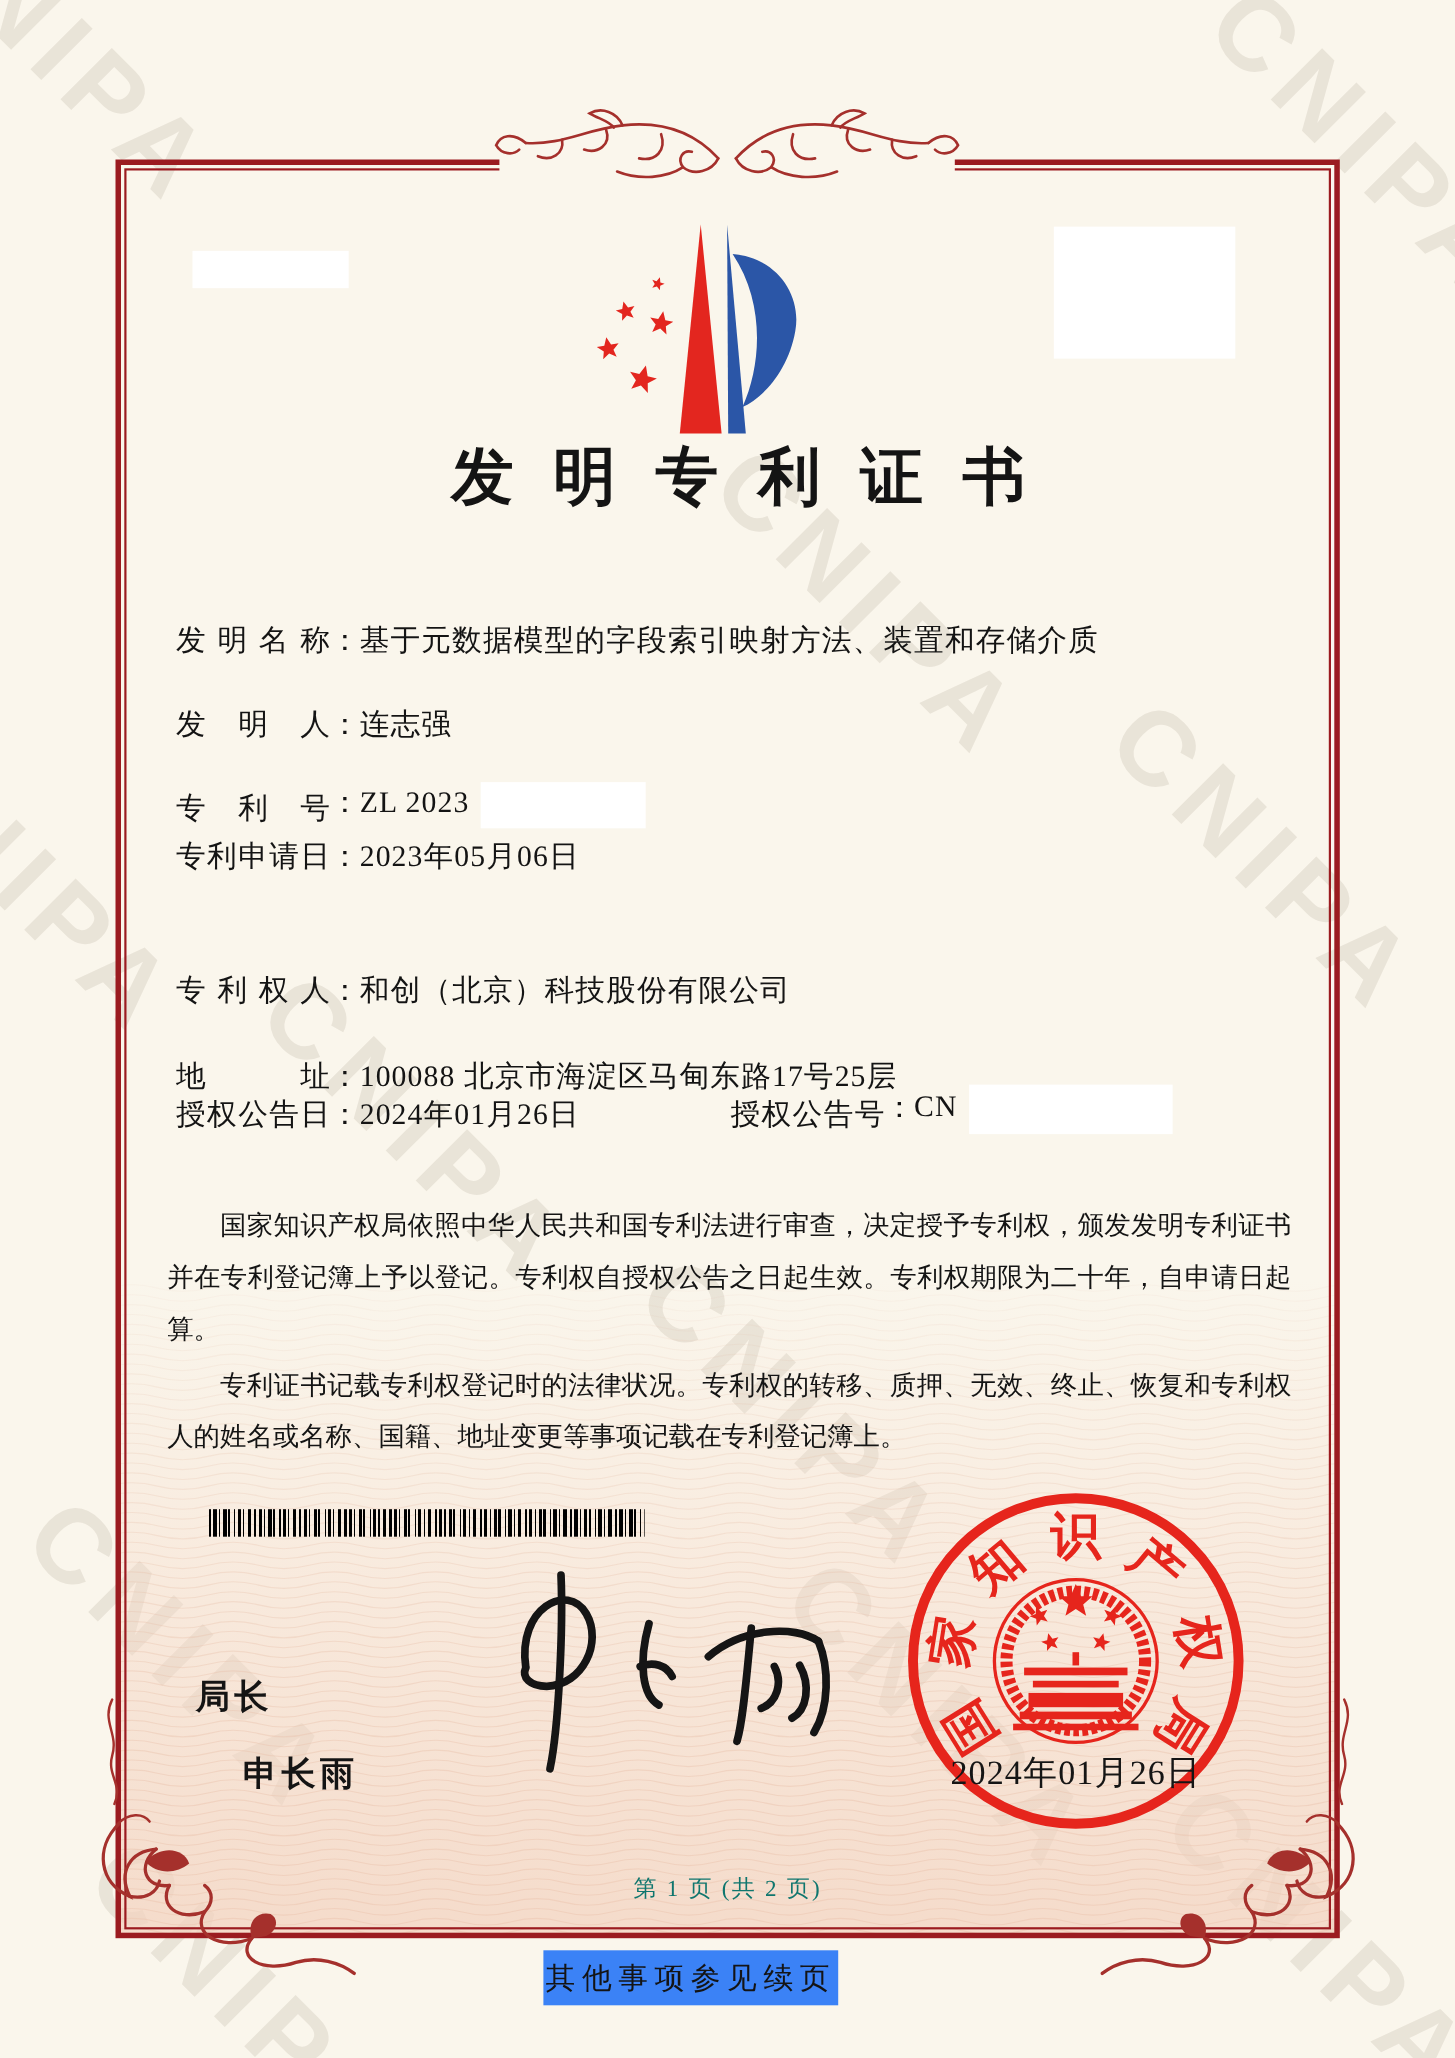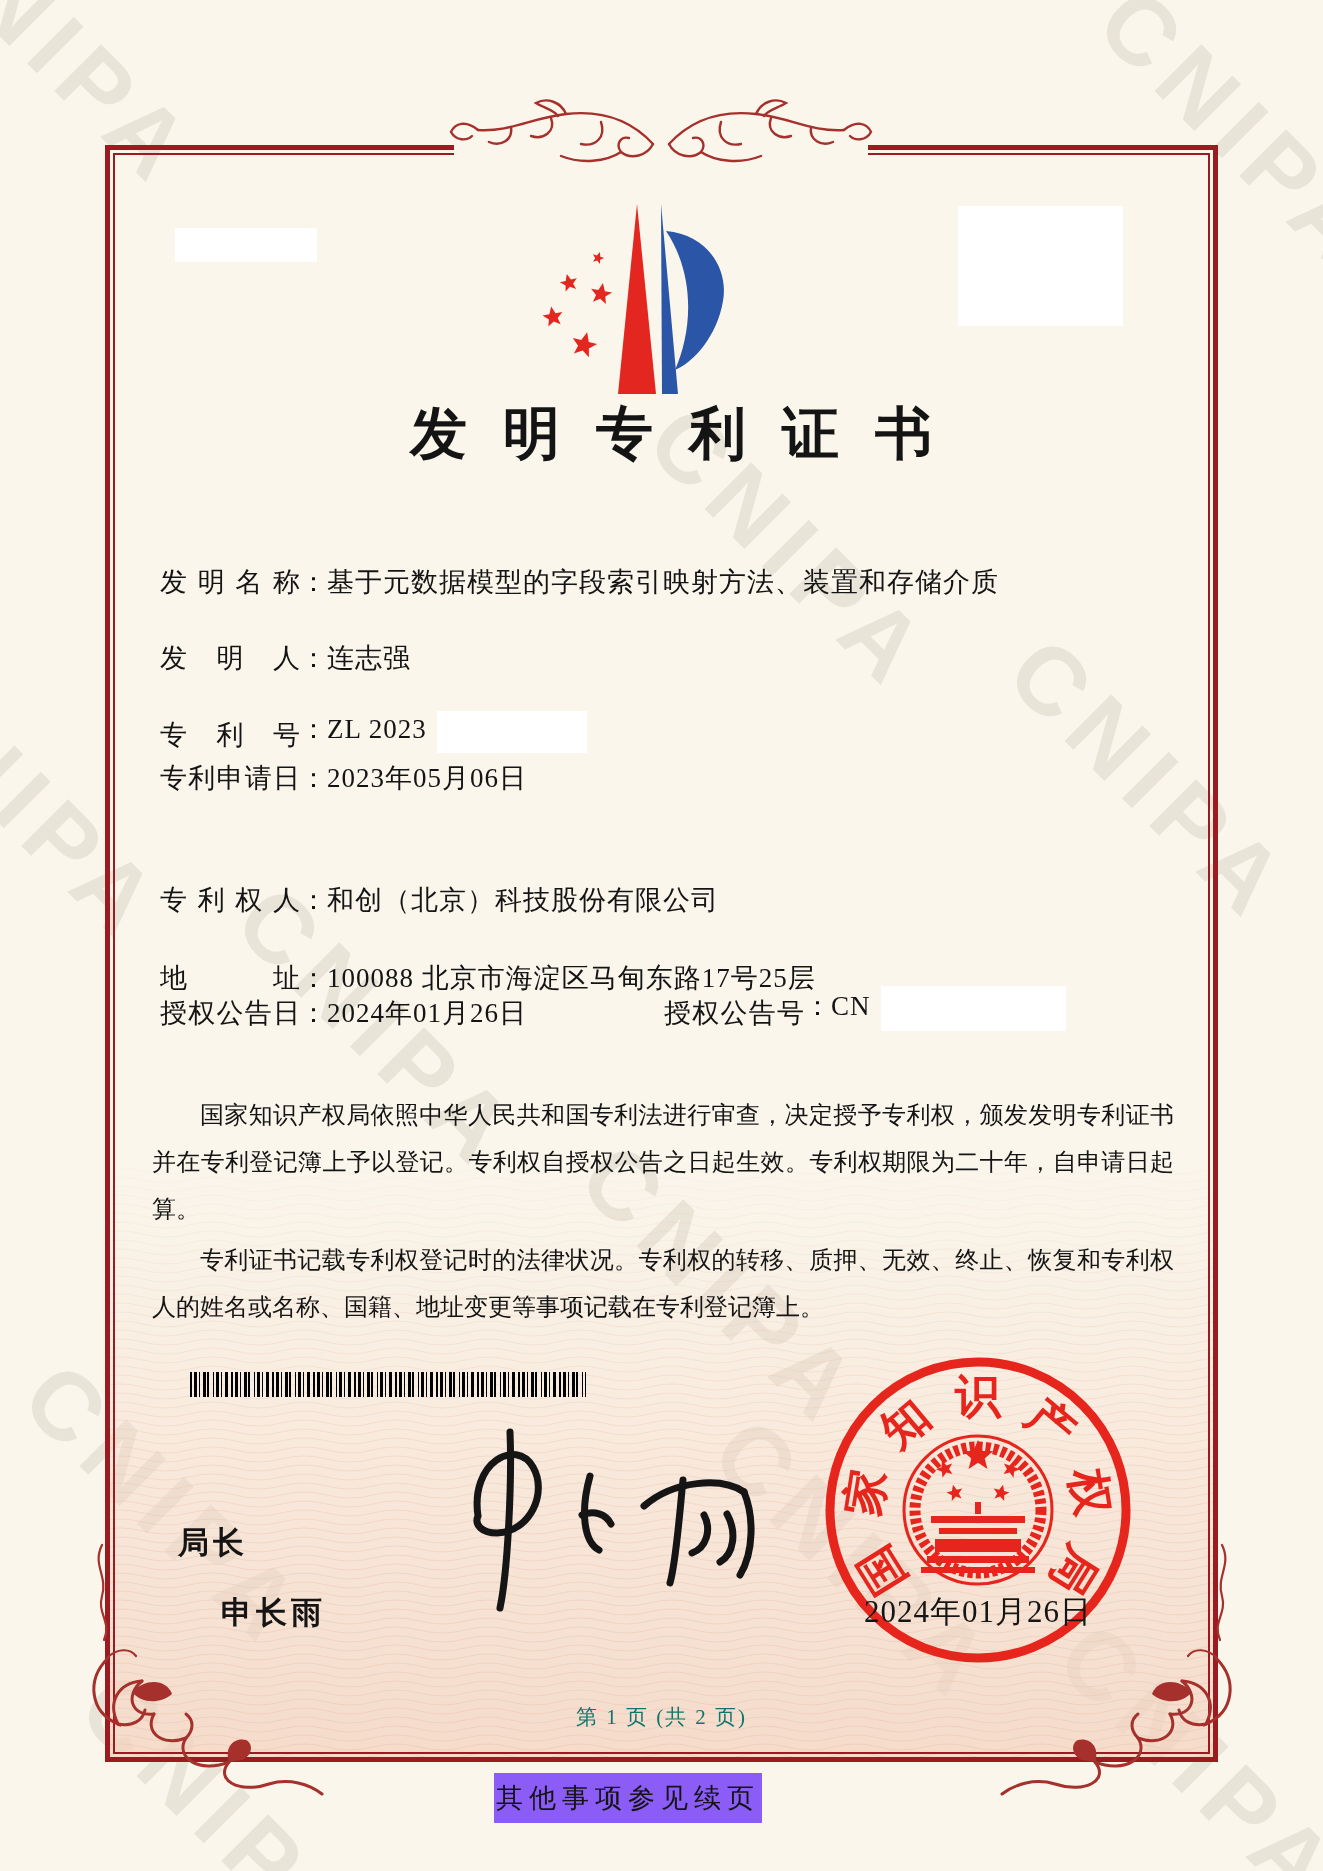--- a/index.html
+++ b/index.html
@@ -81,21 +81,21 @@
   .signature{position:absolute; left:420px; top:1420px; z-index:5;}
   
   .seal{position:absolute; left:818px; top:1350px; z-index:6;}
   
   .pageno{
     position:absolute; left:0; top:1703px; width:1323px; z-index:5;
     text-align:center; font-size:21px; color:#0f766e; letter-spacing:2px;
   }
   .note-box{
     position:absolute; left:494px; top:1773px; width:268px; height:50px; z-index:5;
-    background:#8b5cf6; display:flex; align-items:center; justify-content:center;
+    background:#3b82f6; display:flex; align-items:center; justify-content:center;
   }
   .note-box span{font-size:27px; letter-spacing:6px;}
 </style>
 </head>
 <body>
 
 <div class="page">
 
   <svg width="0" height="0" style="position:absolute" aria-hidden="true">
     <defs>

